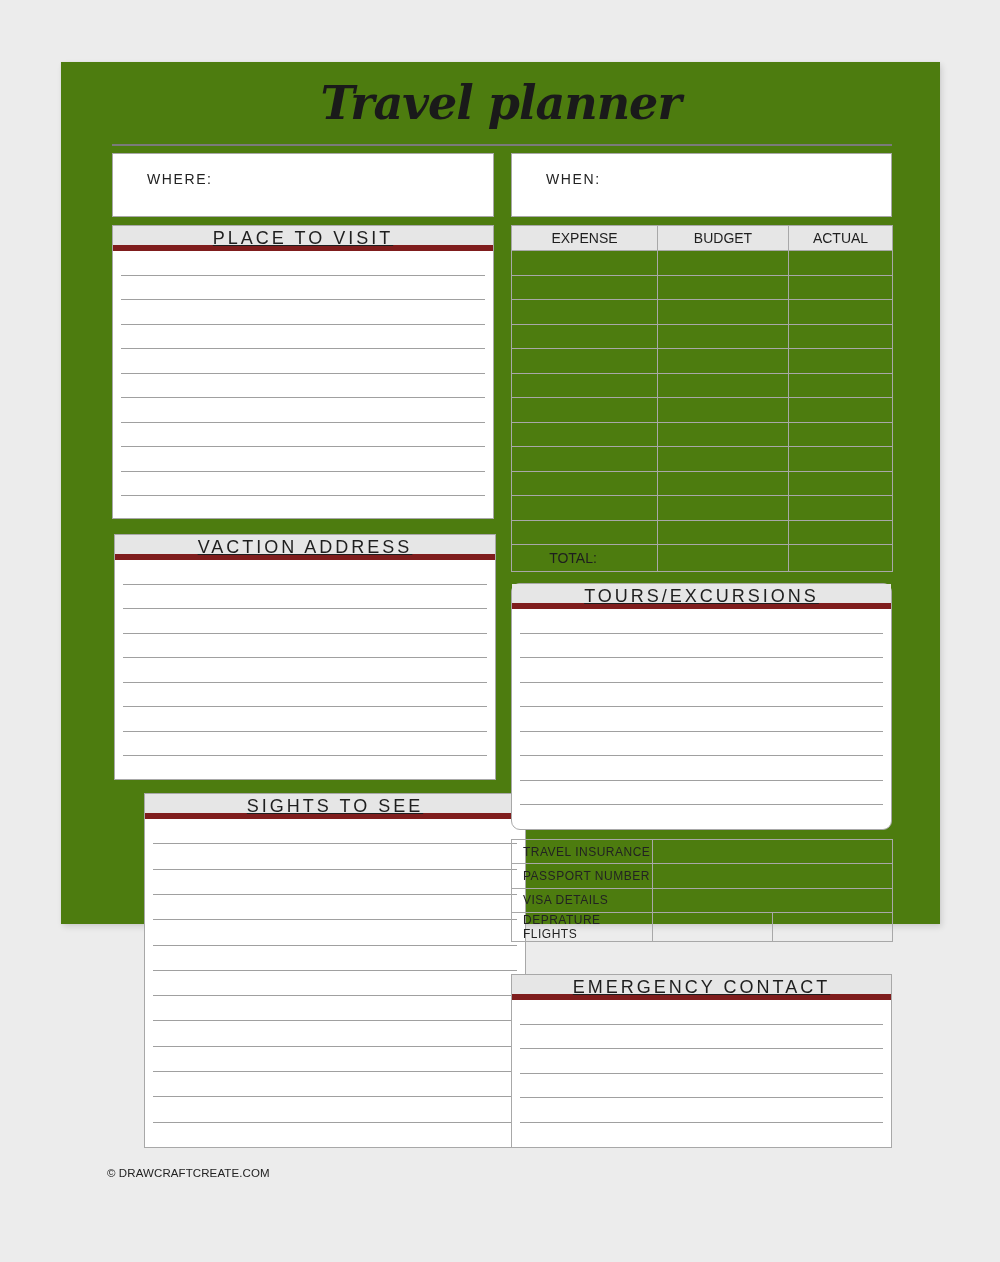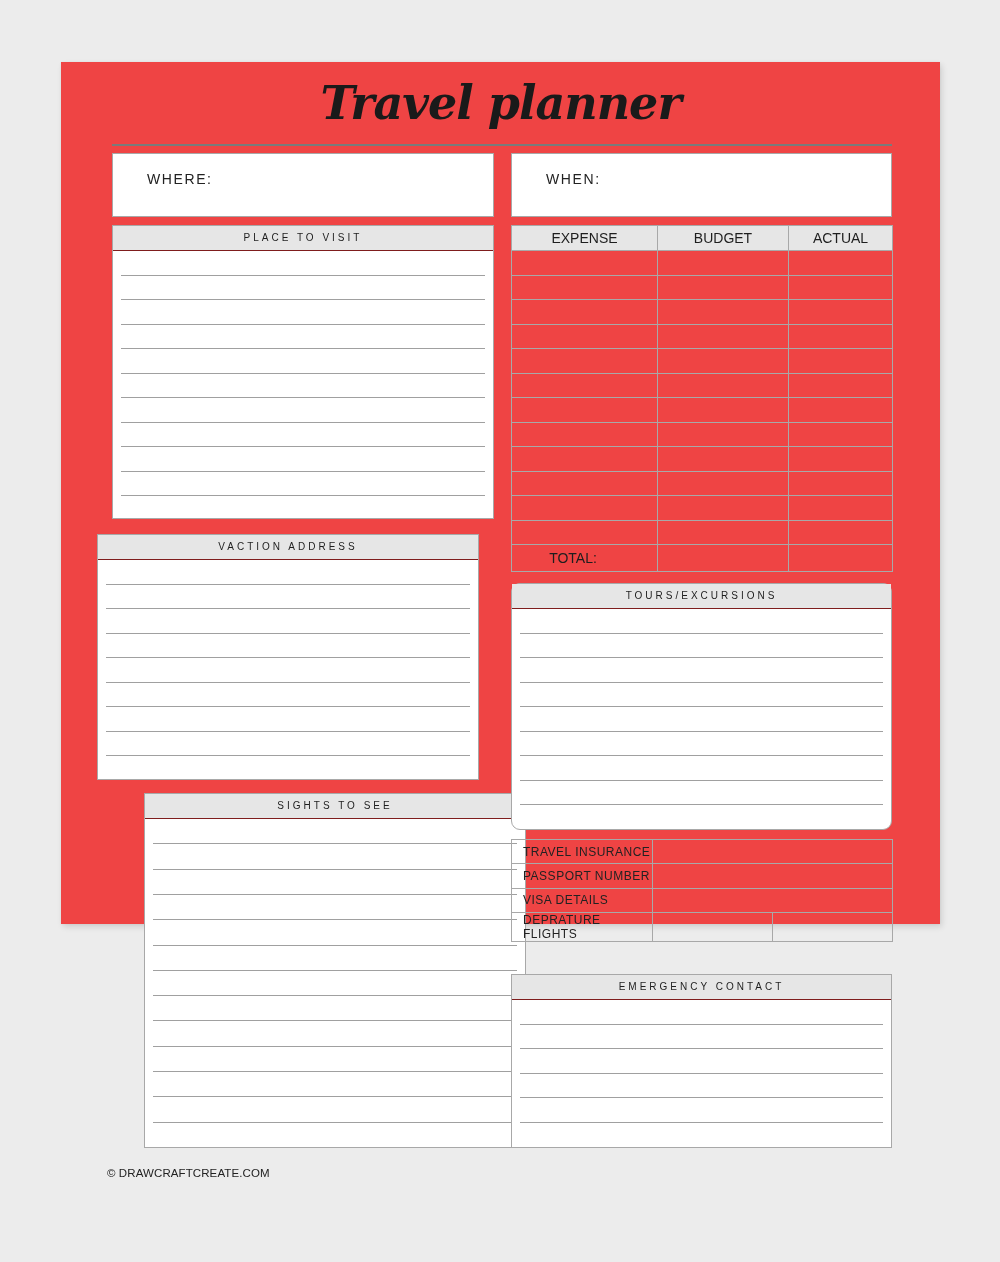--- a/index.html
+++ b/index.html
@@ -1,22 +1,22 @@
 <!DOCTYPE html>
 <html><head>
 <meta charset="utf-8">
 <style>
   html, body { margin:0; padding:0; }
   body { width:1000px; height:1262px; background:#ececec; position:relative; font-family:"Liberation Sans", sans-serif; color:#1e1e1e; overflow:hidden; }
-  .page { position:absolute; left:61px; top:62px; width:879px; height:862px; background:#ef4444; box-shadow: 2px 3px 6px rgba(0,0,0,0.12), 0 0 2px rgba(0,0,0,0.06); }
+  .page { position:absolute; left:61px; top:62px; width:879px; height:862px; background:#4d7c0f; box-shadow: 2px 3px 6px rgba(0,0,0,0.12), 0 0 2px rgba(0,0,0,0.06); }
   .title { position:absolute; left:0; top:14px; width:100%; text-align:center; font-family:"DejaVu Serif", serif; font-style:italic; font-weight:bold; font-size:46px; letter-spacing:-1px; color:#1a1a1a; }
   .rule { position:absolute; left:51px; top:82px; width:780px; height:2px; background:#7a7a7a; }
   .box { position:absolute; border:1px solid #a8a8a8; box-sizing:border-box; background:#fff; }
   .field-label { position:absolute; left:13px; top:17px; font-size:14px; letter-spacing:1.6px; color:#222;margin-left:21px; }
-  .sec-header { position:absolute; left:0; top:0; right:0; height:25px; background:#e6e6e6; border-bottom:1px solid #7f1d1d; box-sizing:border-box; text-align:center; font-size:10px; line-height:24px; letter-spacing:3px; color:#1e1e1e; }
+  .sec-header { position:absolute; left:0; top:0; right:0; height:25px; background:#e6e6e6; border-bottom:6px solid #7f1d1d; box-sizing:border-box; text-align:center; font-size:18px; line-height:24px; letter-spacing:3px; color:#1e1e1e;text-decoration:underline; }
   .rule-line { position:absolute; left:8px; right:8px; height:1px; background:#a0a0a0; }
   table.exp { position:absolute; border-collapse:collapse; table-layout:fixed; }
   table.exp th, table.exp td { border:1px solid #a8a8a8; padding:0; box-sizing:border-box; }
   table.exp th { background:#e6e6e6; font-weight:normal; font-size:14px; height:25px; color:#1e1e1e; }
   table.exp td { height:24.5px; }
   table.exp td.total-label { text-align:center; padding-right:23px; font-size:14px; height:27px; }
   table.info { position:absolute; border-collapse:collapse; table-layout:fixed;padding-left:32px; }
   table.info td { border:1px solid #a8a8a8; height:24.4px; padding:0; box-sizing:border-box; }
   table.info td.lbl { font-size:12px; letter-spacing:0.5px; padding-left:11px; color:#222; }
   .footer { position:absolute; left:46px; top:1105px; font-size:11.5px; color:#222; letter-spacing:0.1px; }
@@ -43,21 +43,21 @@
       <div class="rule-line" style="top: 97.5px;"></div>
       <div class="rule-line" style="top: 122px;"></div>
       <div class="rule-line" style="top: 146.5px;"></div>
       <div class="rule-line" style="top: 171px;"></div>
       <div class="rule-line" style="top: 195.5px;"></div>
       <div class="rule-line" style="top: 220px;"></div>
       <div class="rule-line" style="top: 244.5px;"></div>
       <div class="rule-line" style="top: 269px;"></div>
     </div>
 
-  <div class="box lined" style="left:36px; top:472px; width:382px; height:246px;">
+  <div class="box lined" style="left:53px; top:472px; width:382px; height:246px;">
     <div class="sec-header">VACTION ADDRESS</div>
   <div class="rule-line" style="top: 48.5px;"></div>
       <div class="rule-line" style="top: 73px;"></div>
       <div class="rule-line" style="top: 97.5px;"></div>
       <div class="rule-line" style="top: 122px;"></div>
       <div class="rule-line" style="top: 146.5px;"></div>
       <div class="rule-line" style="top: 171px;"></div>
       <div class="rule-line" style="top: 195.5px;"></div>
       <div class="rule-line" style="top: 220px;"></div>
     </div>

